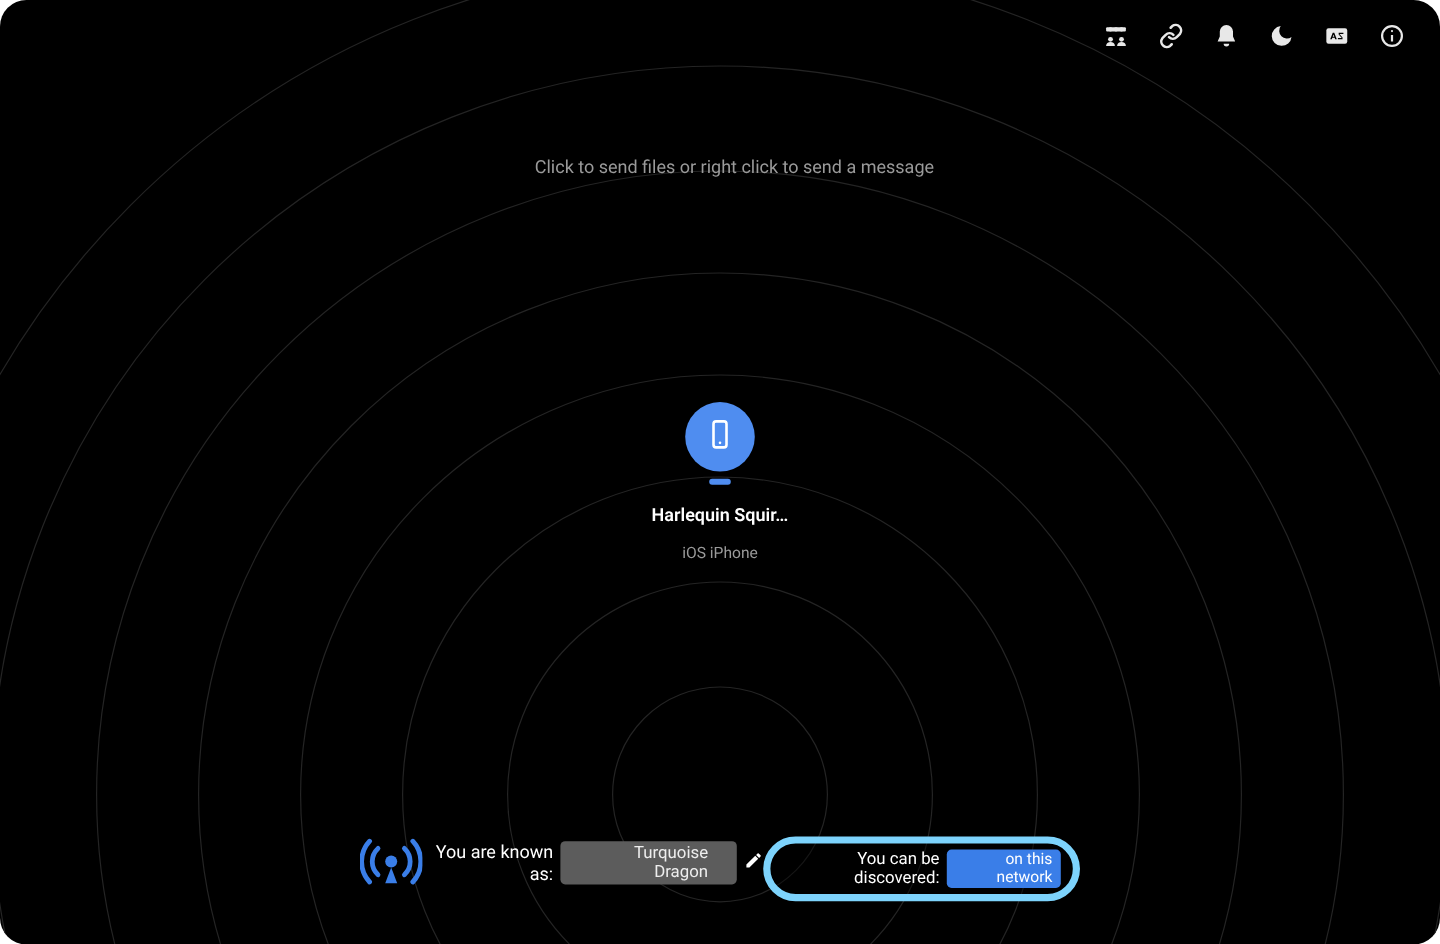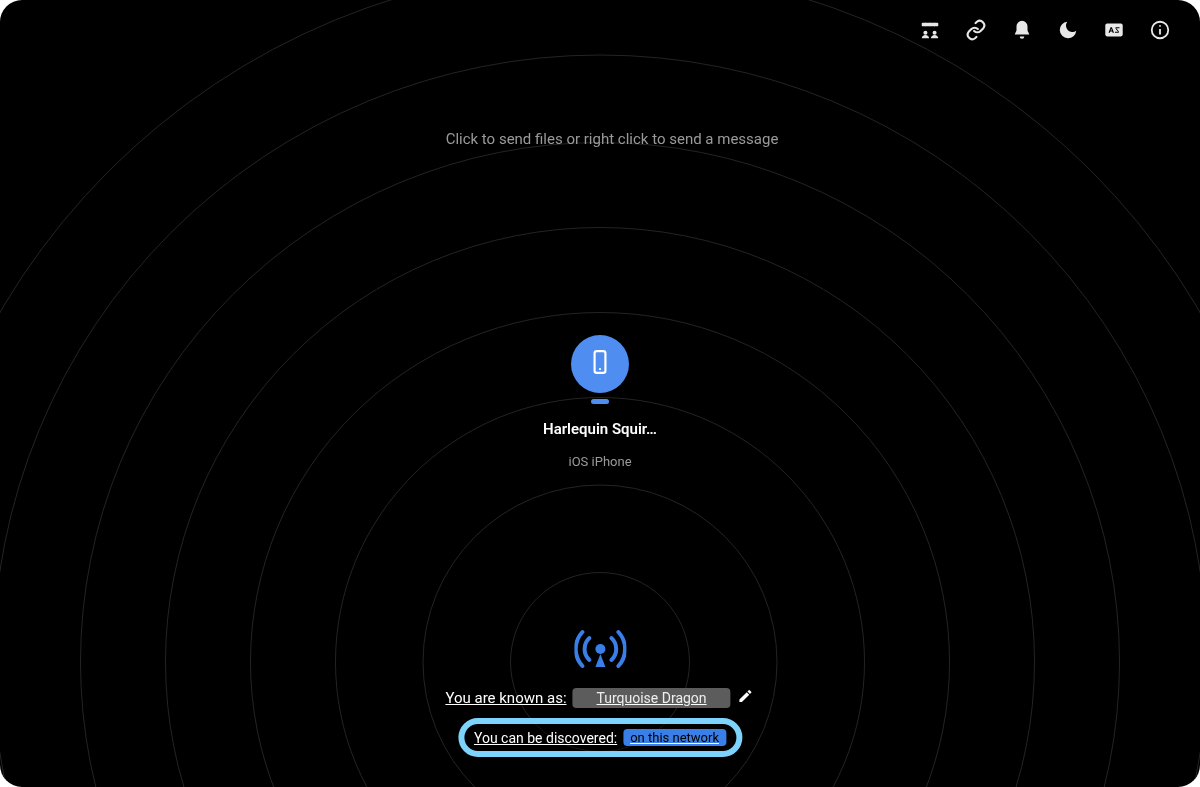--- a/index.html
+++ b/index.html
@@ -115,23 +115,22 @@
   }
 
   
   .self{
     position:absolute;
     bottom:30px;
     left:50%;
     transform:translateX(-50%);
     text-align:right;
     display:flex;
-    flex-direction:column;
+    flex-direction:row;
     align-items:center;
-    text-decoration:underline;
   }
   .broadcast{
     width:52px;height:52px;
     margin-bottom:14px;
   }
   .broadcast svg{width:52px;height:52px;display:block;}
   .known-line{
     font-size:15px;
     display:flex;align-items:center;gap:6px;
     margin-bottom:10px;
@@ -153,21 +152,21 @@
     border:6px solid #7dd3fc;
     border-radius:999px;
     padding:5px 10px;
     font-size:14px;
     display:flex;align-items:center;gap:6px;
     cursor:pointer;
     background:rgba(0,0,0,0.4);
   }
   .scope-chip{
     background:var(--accent);
-    color:#000000;
+    color:#ffffff;
     border-radius:4px;
     padding:1px 7px;
     font-size:13px;
   }
 </style>
 </head>
 <body>
 
 <div class="frame">
 

